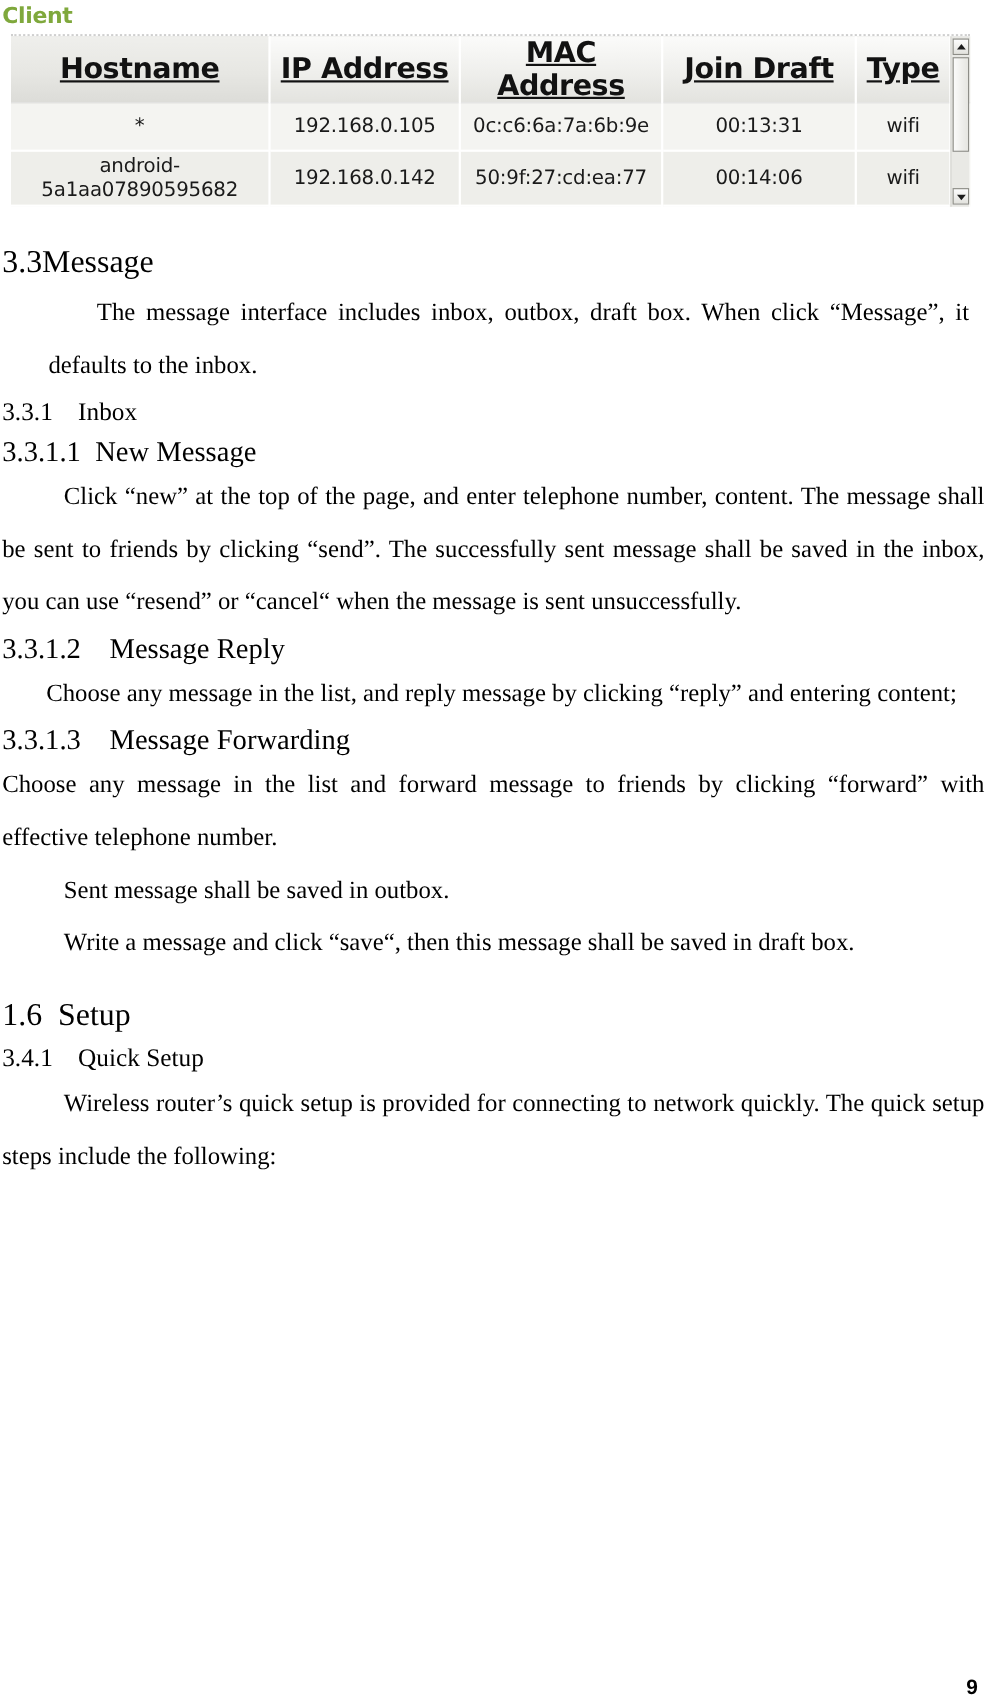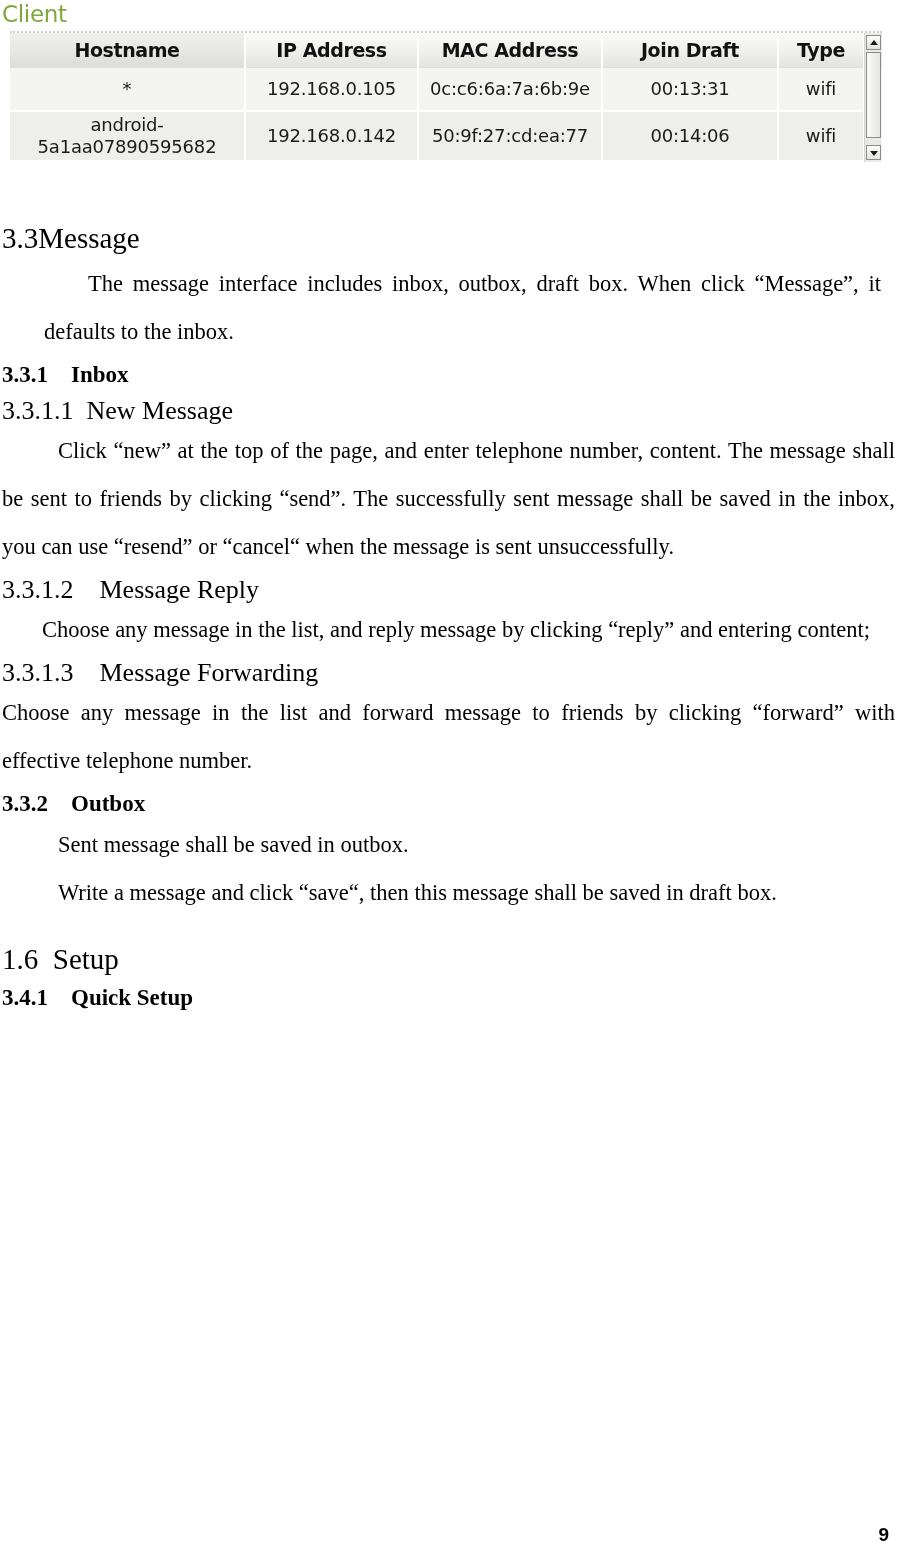--- a/index.html
+++ b/index.html
@@ -18,22 +18,22 @@
 
   
   .figure {
     position: absolute;
     left: 0;
     top: 0;
     width: 897px;
   }
   .figure-title {
     font-family: "DejaVu Sans", "Liberation Sans", sans-serif;
-    font-weight: normal;
-    font-size: 23px;
+    font-weight: bold;
+    font-size: 20px;
     line-height: 26px;
     letter-spacing: -0.3px;
     padding-left: 2px;
     padding-top: 1px;
   }
   .table-shell {
     position: relative;
     margin-top: 4px;
     margin-left: 10px;
     width: 872px;
@@ -48,30 +48,31 @@
     font-family: "DejaVu Sans", "Liberation Sans", sans-serif;
   }
   .client-table col.c-host  { width: 235px; }
   .client-table col.c-ip    { width: 173px; }
   .client-table col.c-mac   { width: 184px; }
   .client-table col.c-join  { width: 176px; }
   .client-table col.c-type  { width: 86px; }
   .client-table col.c-bar   { width: 18px; }
 
   .client-table th {
-    height: 34px;
-    font-size: 19px;
+    height: 48px;
+    font-size: 26px;
     font-weight: bold;
     letter-spacing: -0.4px;
     text-align: center;
     color: #121212;
     background: linear-gradient(to bottom, #fbfbfa 0%, #efefec 55%, #e3e3df 100%);
     border-right: 2px solid #ffffff;
     border-bottom: 1px solid #dedede;
     padding: 0;
+    text-decoration: underline;
   }
   .client-table th.th-first {
     background: linear-gradient(to bottom, #efefec 0%, #e7e7e3 55%, #dcdcd8 100%);
   }
   .client-table th.th-bar {
     background: #e8e8e4;
     border-right: none;
   }
   .client-table td {
     font-size: 18px;
@@ -151,21 +152,21 @@
     font-size: 29px;
     line-height: 40px;
     font-weight: normal;
     margin: 22px 0 2px 0;
     padding-left: 2px;
     white-space: pre;
   }
   .h3 {
     font-size: 23px;
     line-height: 34px;
-    font-weight: bold;
+    font-weight: normal;
     margin: 2px 0 0 0;
     padding-left: 2px;
     white-space: pre;
   }
   .h4 {
     font-size: 26px;
     line-height: 33px;
     font-weight: normal;
     margin: 2px 0 0 0;
     padding-left: 2px;
@@ -266,27 +267,27 @@
   <p class="body ind-line lastline-left">Click “new” at the top of the page, and enter telephone number, content. The message shall be sent to friends by clicking “send”. The successfully sent message shall be saved in the inbox, you can use “resend” or “cancel“ when the message is sent unsuccessfully.</p>
 
   <div class="h4">3.3.1.2 Message Reply</div>
 
   <p class="body ind-hang lastline-left">Choose any message in the list, and reply message by clicking “reply” and entering content;</p>
 
   <div class="h4">3.3.1.3 Message Forwarding</div>
 
   <p class="body noind lastline-left">Choose any message in the list and forward message to friends by clicking “forward” with effective telephone number.</p>
 
-  <div class="h3">3.3.2 Outbox</div>
 
   <p class="body ind-line lastline-left">Sent message shall be saved in outbox.</p>
 
 
   <p class="body ind-line lastline-left">Write a message and click “save“, then this message shall be saved in draft box.</p>
 
   <div class="h2">1.6 Setup</div>
 
   <div class="h3">3.4.1 Quick Setup</div>
 
+  <p class="body ind-line lastline-left">Wireless router’s quick setup is provided for connecting to network quickly. The quick setup steps include the following:</p>
 
 </div>
 
 <div class="pageno">9</div>
 
 </body></html>

